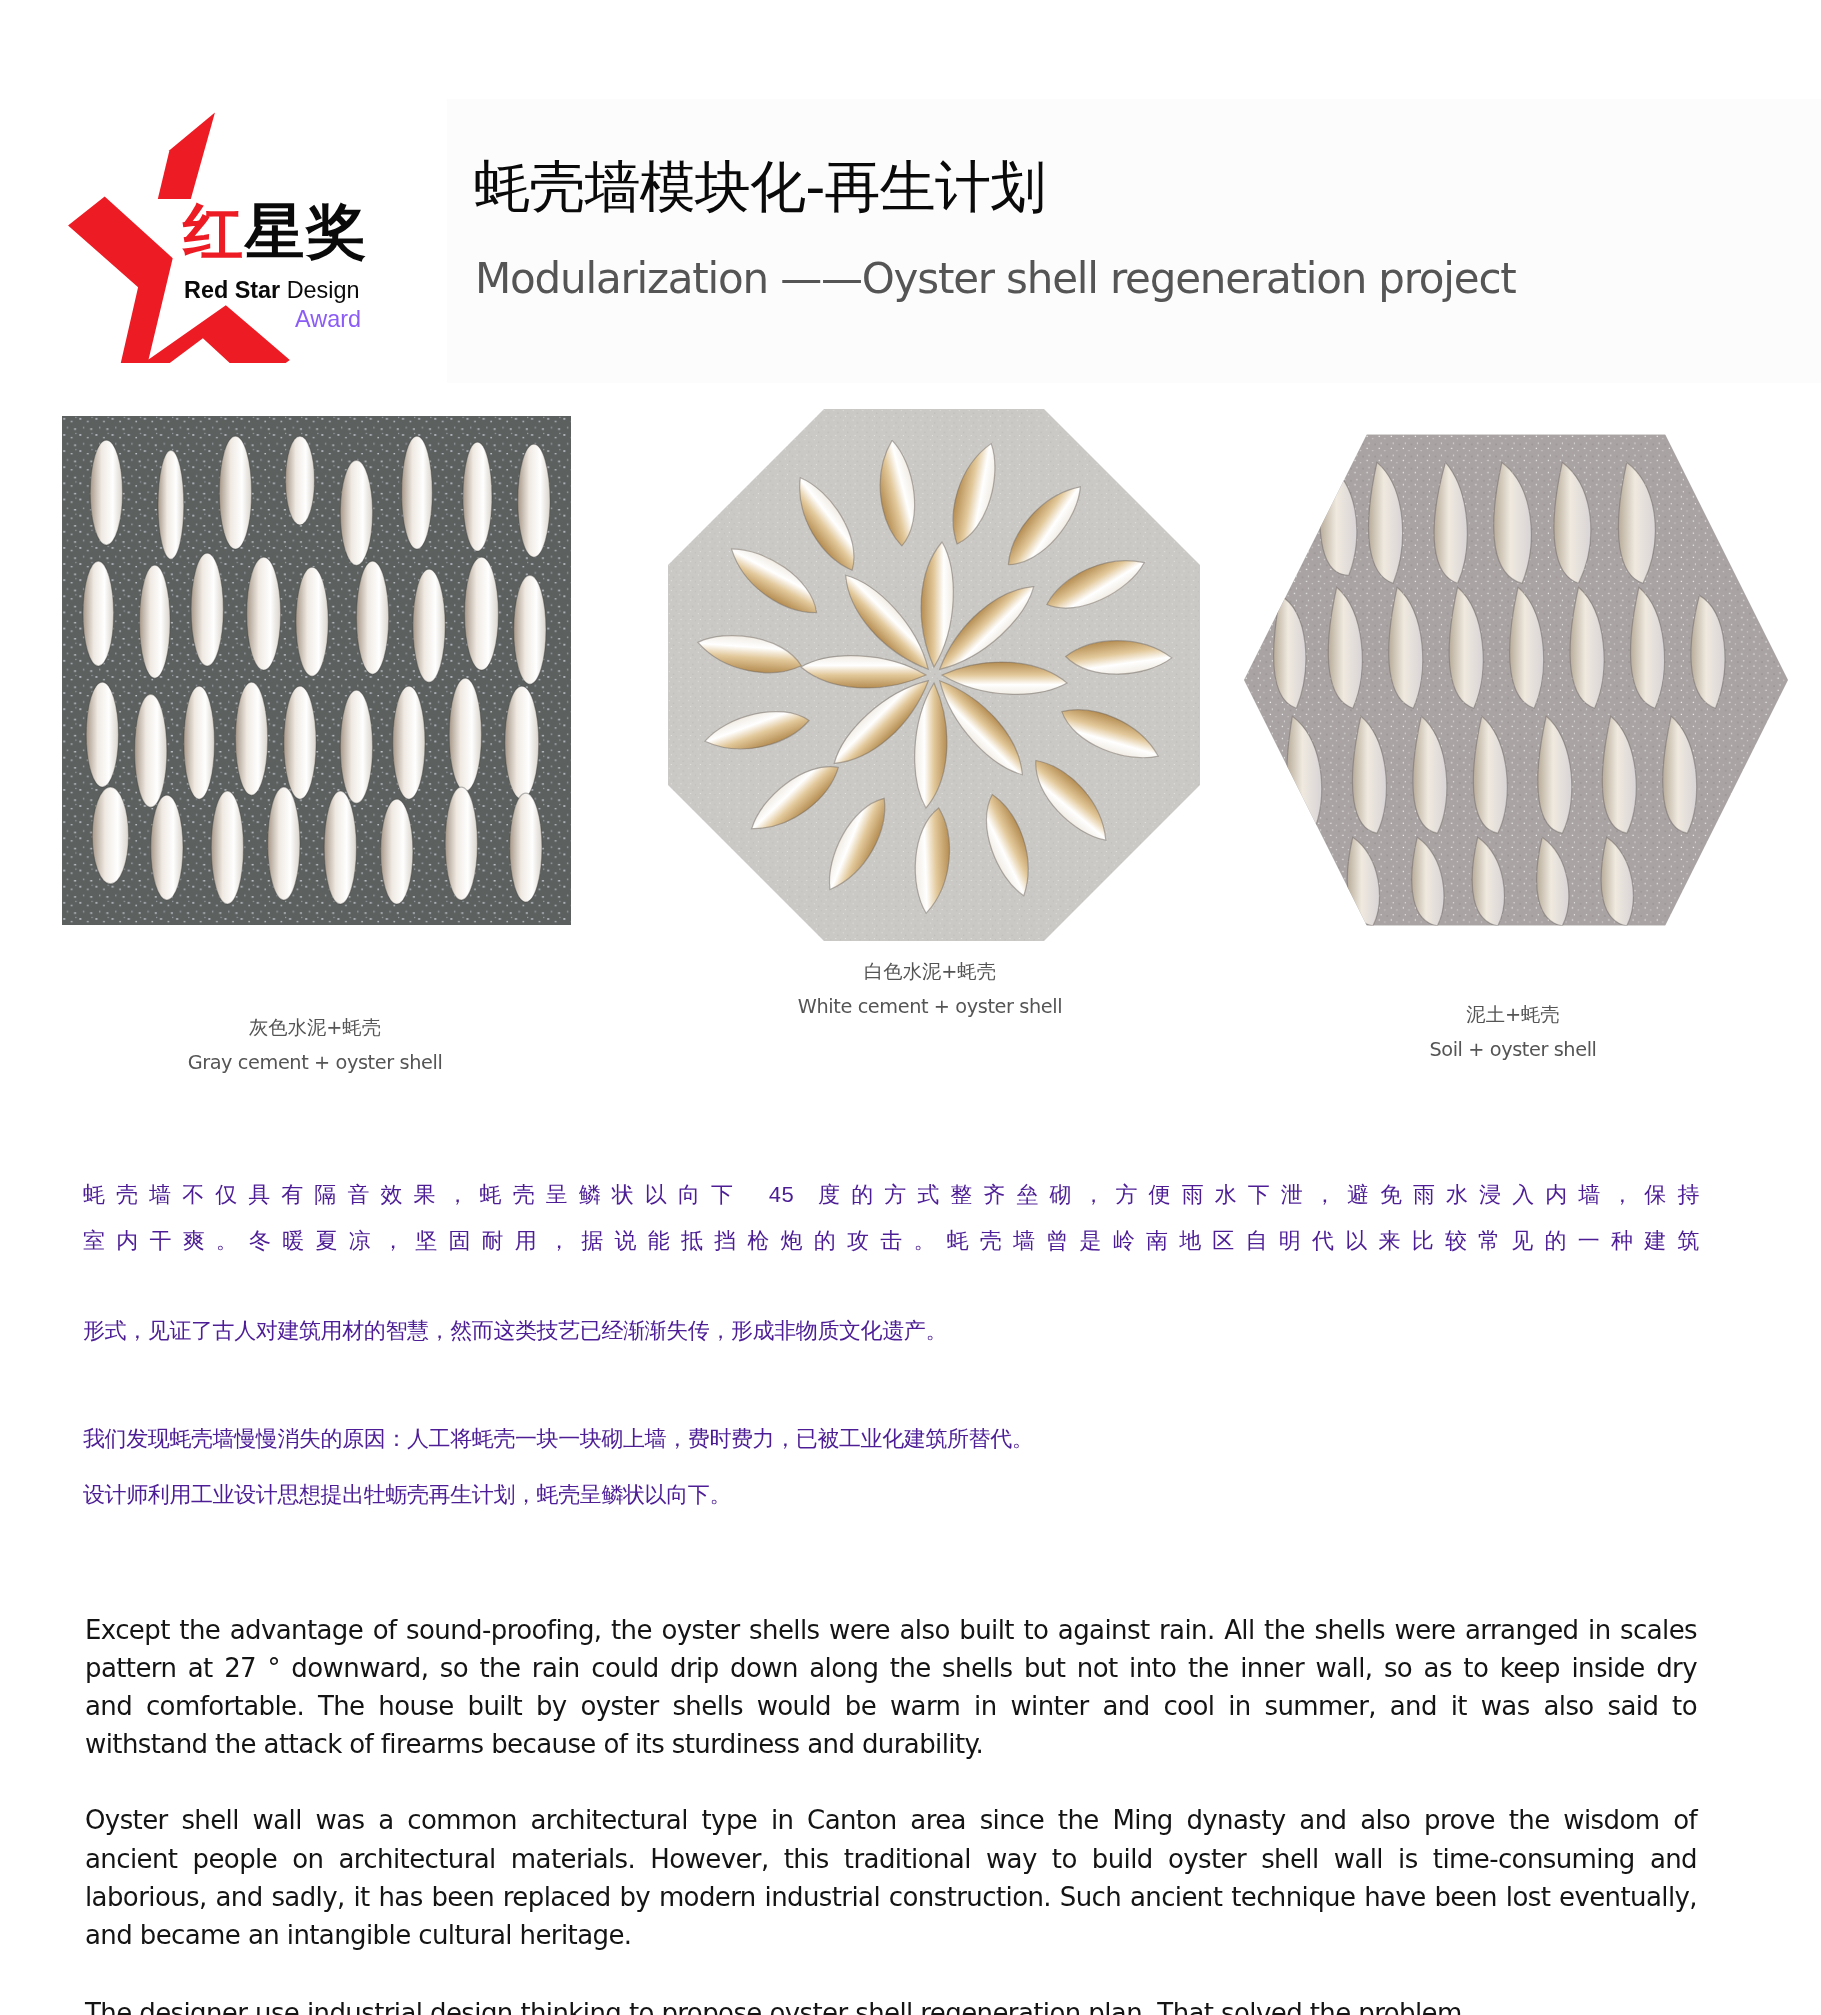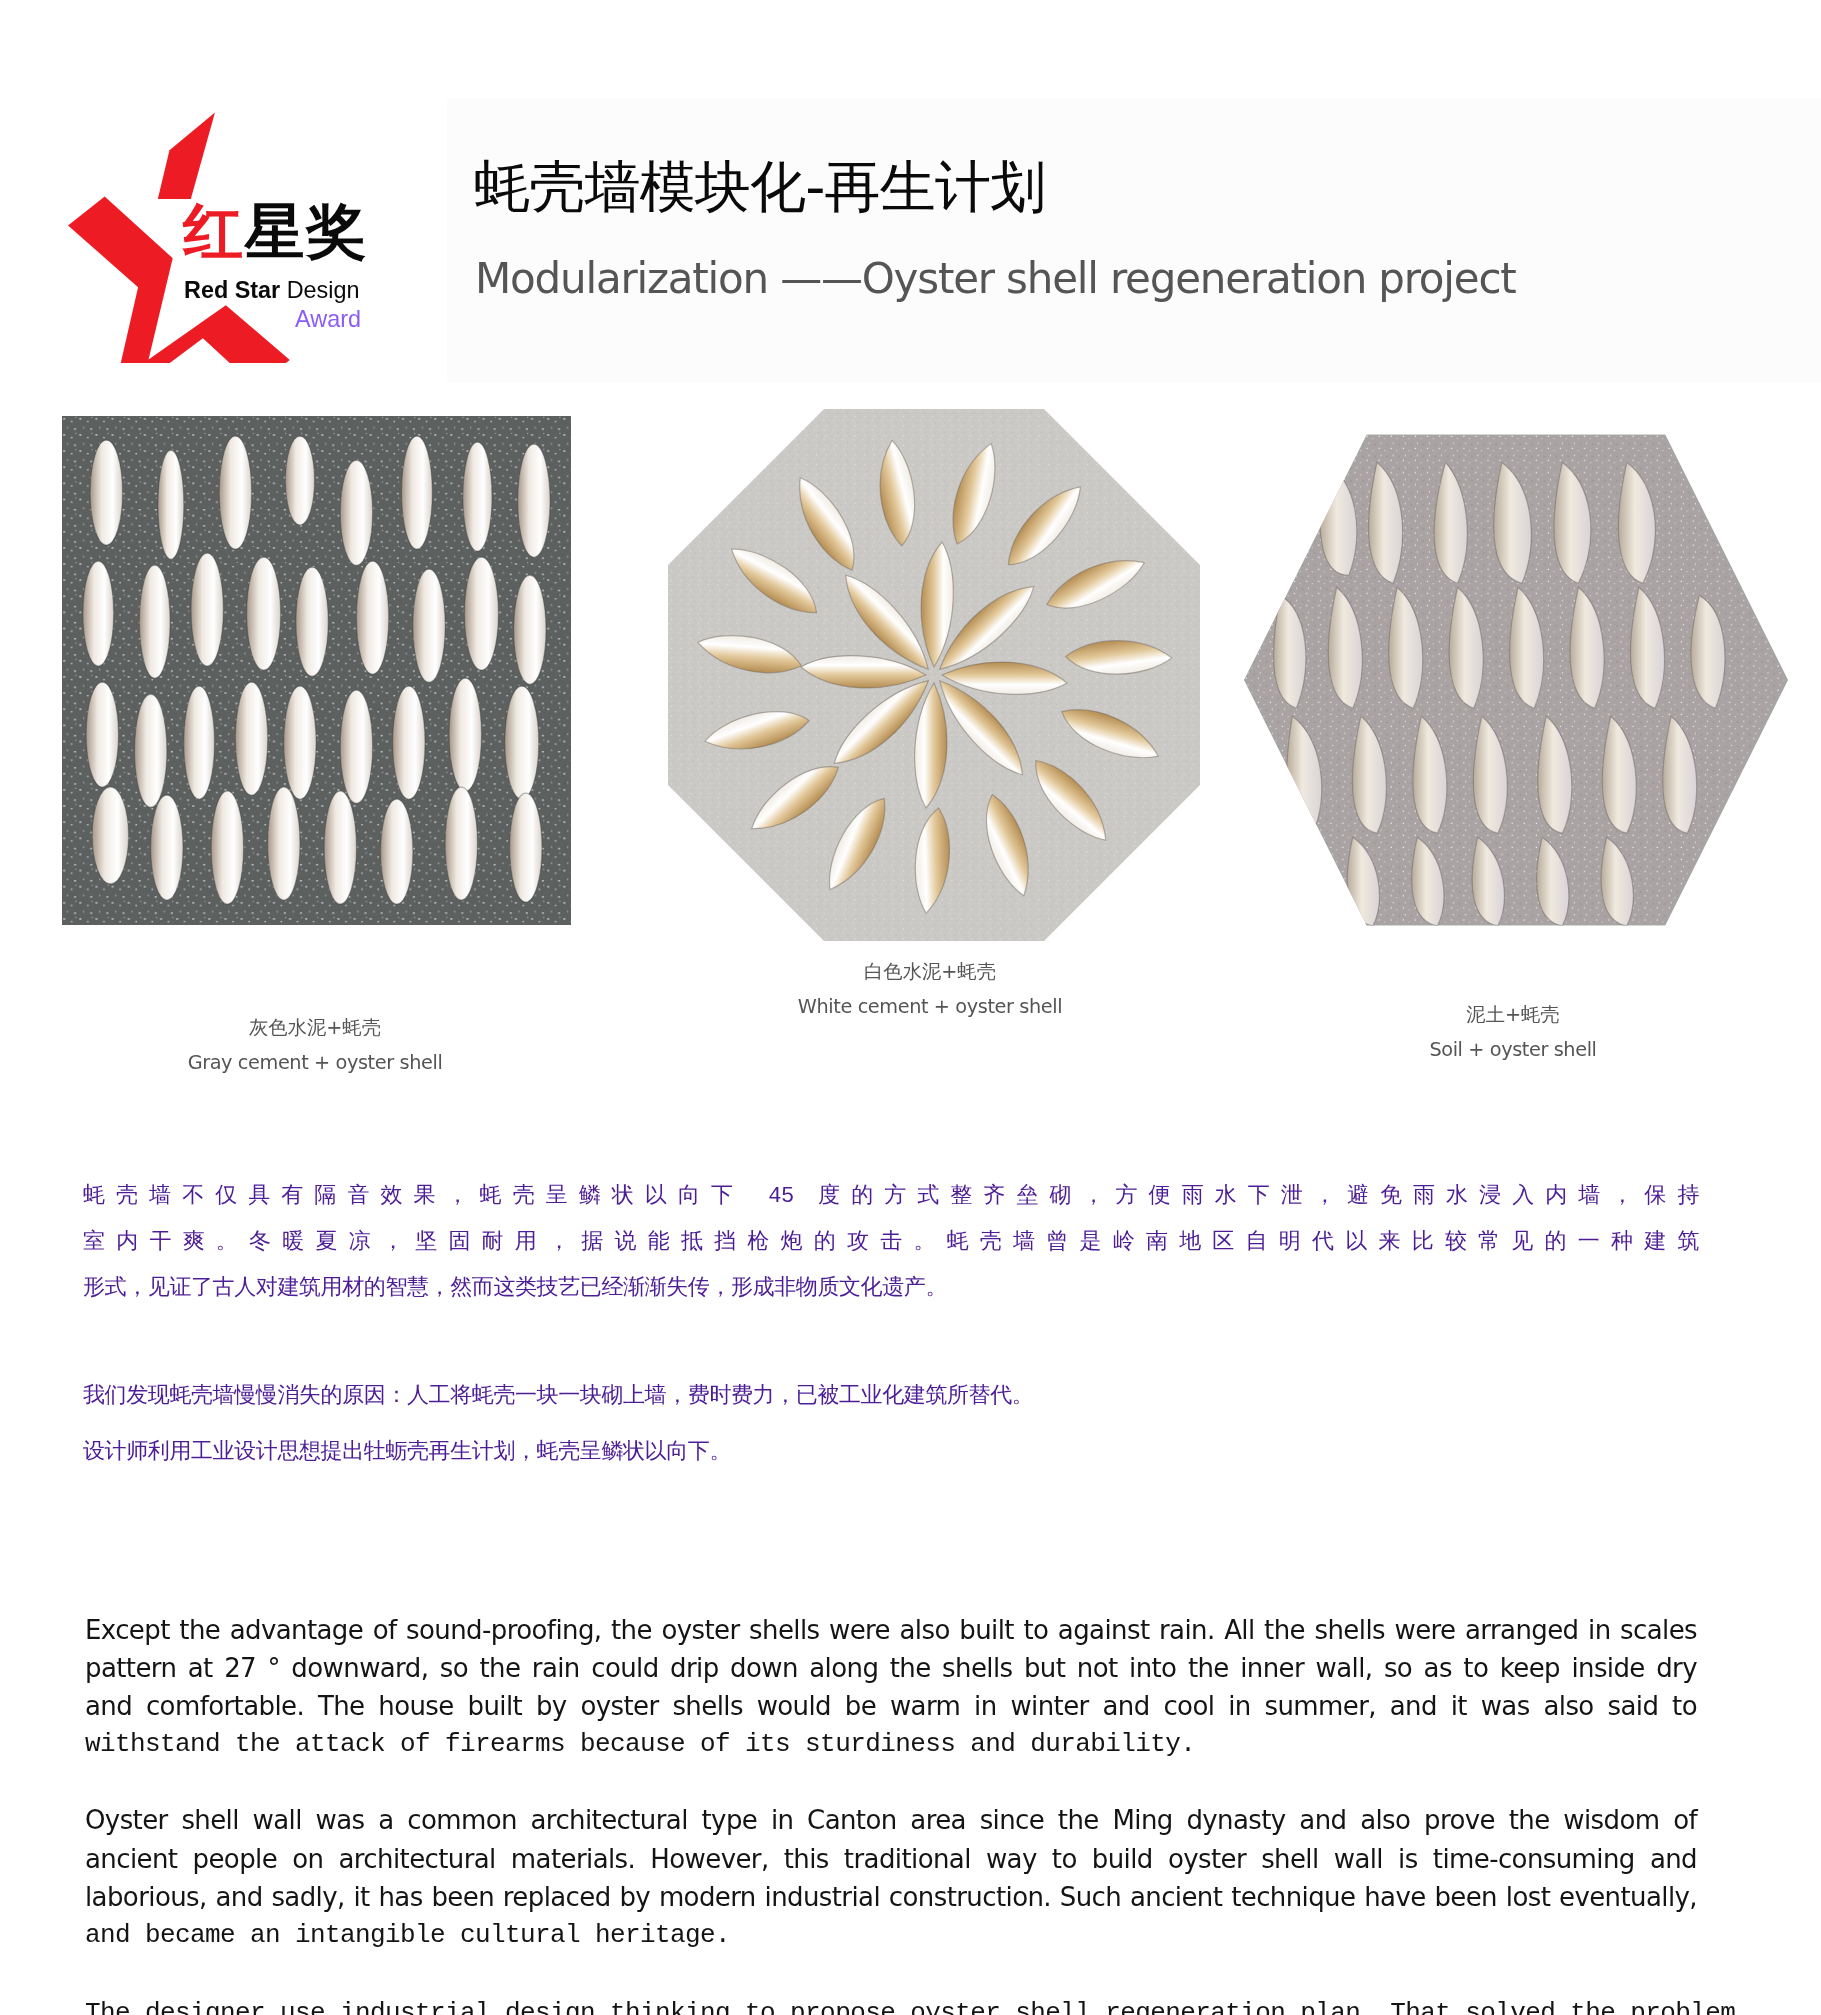--- a/index.html
+++ b/index.html
@@ -20,22 +20,22 @@
 
   .panel { position:absolute; overflow:hidden; }
   .panel svg { display:block; }
 
   .caption { position:absolute; text-align:center; color:#555; white-space:nowrap; }
   .caption .cn { font-size:19.3px; line-height:1; }
   .caption .en { font-size:19.3px; line-height:1; margin-top:15.3px; letter-spacing:-0.4px; }
 
   .cn-line { position:absolute; left:83px; width:1616px; font-size:22px; line-height:1; color:#4c1d95; white-space:nowrap; letter-spacing:-0.4px;font-family:Liberation Mono, monospace; }
   .en-line { position:absolute; left:85px; width:1612px; font-size:26px; line-height:1; color:#141414; white-space:nowrap; text-align:justify; text-align-last:justify; letter-spacing:-0.6px; }
-  .en-line.last { text-align-last:left; text-align:center; width:auto;font-family:Liberation Mono, monospace; }
-  .cn-line.last { width:auto; }
+  .en-line.last { text-align-last:left; text-align:center; width:auto; }
+  .cn-line.last { width:auto;margin-top:44px; }
   .cn-line.full { text-align:justify; text-align-last:justify; }
 </style>
 </head>
 <body>
 
 <div id="title-panel" class="abs"></div>
 
 <div id="logo" class="abs">
   <svg width="322" height="262" viewBox="0 0 800 650">
     <polygon fill="#ed1c24" points="385,28 272,122 243,243 325,243"></polygon>

